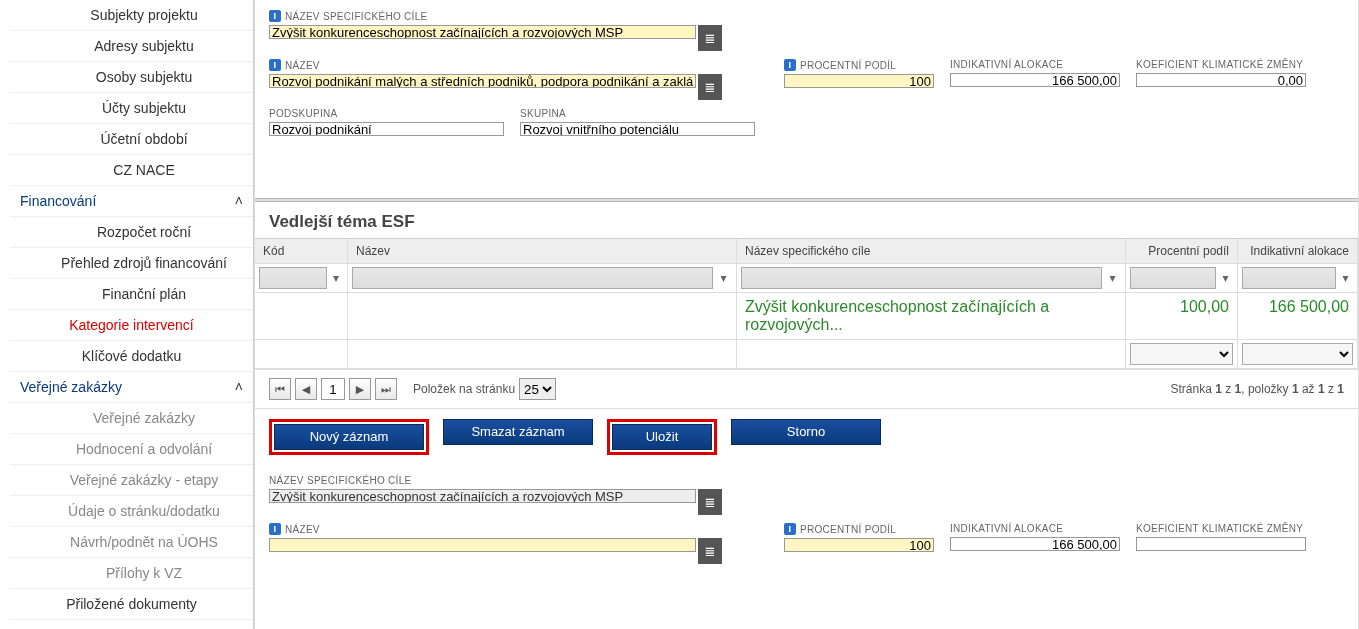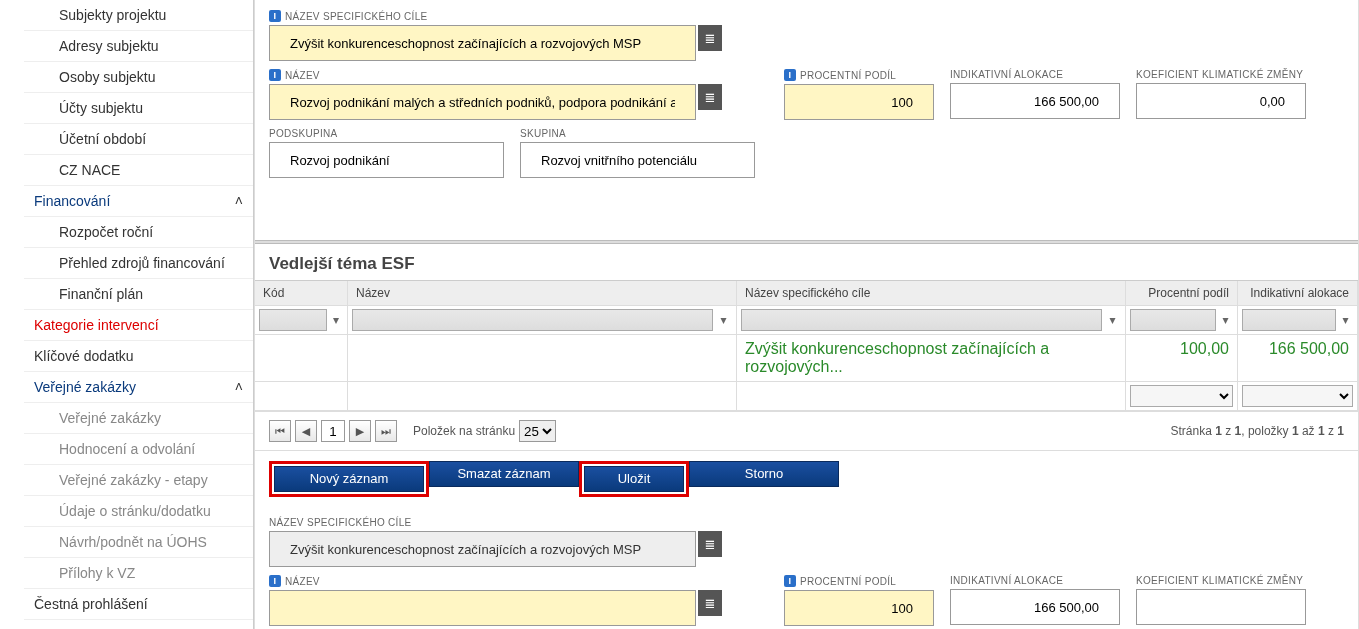--- a/index.html
+++ b/index.html
@@ -1,33 +1,33 @@
 <!DOCTYPE html>
 <html><head>
 <meta charset="utf-8">
 <style>
   * { box-sizing: border-box; margin: 0; padding: 0; }
   body { font-family: Arial, sans-serif; font-size: 13px; background: #f0f0f0; color: #333; }
   .container { display: flex; width: 1359px; height: 629px; background: #fff; }
-  .sidebar { width: 254px; border-right: 1px solid #ccc; background: #fff; overflow-y: auto; padding-left: 24px; }
+  .sidebar { width: 254px; border-right: 1px solid #ccc; background: #fff; overflow-y: auto; padding-left: 10px; text-align: center; }
   .main { flex: 1; overflow-y: auto; background: #fff; border-left: 1px solid #ddd; border-right: 1px solid #ddd; }
 
   .side-item { display: block; padding: 7px 10px 7px 20px; color: #333; cursor: pointer; border-bottom: 1px solid #eee; font-size: 14px; }
   .side-item.sub { padding-left: 35px; }
   .side-item.grey { color: #888; }
   .side-item.red { color: #d00; }
   .side-head { display: flex; justify-content: space-between; align-items: center; padding: 7px 10px 7px 10px; color: #0a3a7c; cursor: pointer; border-bottom: 1px solid #eee; font-size: 14px; }
   .chev { font-size: 14px; color: #333; }
 
   .form-block { padding: 10px 14px 6px 14px; }
   .form-row { display: flex; gap: 16px; margin-bottom: 8px; }
   .form-group { display: flex; flex-direction: column; }
   .lbl { font-size: 10px; color: #666; text-transform: uppercase; letter-spacing: 0.3px; margin-bottom: 3px; display: flex; align-items: center; gap: 4px; }
   .info-ic { width: 12px; height: 12px; background: #2a6fc9; color: #fff; border-radius: 2px; display: inline-flex; align-items: center; justify-content: center; font-size: 9px; font-weight: bold; }
-  .inp { height: 36px; border: 1px solid #999; padding: 3px 20px; font-size: 13px; background: #fff; }
+  .inp { height: 14px; border: 1px solid #999; padding: 3px 2px; font-size: 13px; background: #fff; }
   .inp.req { background: #fff6c4; }
   .inp.ro { background: #eee; color: #333; }
   .num { text-align: right; }
   .list-btn { width: 24px; height: 26px; background: #555; color: #fff; display: inline-flex; align-items: center; justify-content: center; font-size: 13px; border: none; cursor: pointer; margin-left: 2px; }
 
   .section-sep { height: 4px; background: #ddd; margin: 8px 0 0 0; border-top:1px solid #bbb; border-bottom:1px solid #bbb; }
   .section-title { font-weight: bold; padding: 10px 14px 6px 14px; color: #444; font-size: 17px; }
 
   .grid { border-top: 1px solid #ccc; }
   .ghead, .grow { display: flex; }
@@ -43,21 +43,21 @@
   .grid-footer-row { display:flex; }
   .grid-footer-row > div { border-right:1px solid #ddd; border-bottom:1px solid #ddd; padding:3px 4px; }
   .dd { width: 100%; height: 22px; border: 1px solid #aaa; background: #f6f6f6; }
 
   .pager-row { display: flex; align-items: center; justify-content: space-between; padding: 8px 14px; border-top: 1px solid #ddd; font-size: 12px; color: #555; }
   .pager-left { display: flex; align-items: center; gap: 4px; }
   .pbtn { width: 22px; height: 22px; border: 1px solid #999; background: linear-gradient(#fff,#e8e8e8); display: inline-flex; align-items: center; justify-content: center; cursor: pointer; font-size: 11px; }
   .pinput { width: 24px; height: 22px; text-align: center; border: 1px solid #999; }
   .psel { height: 22px; border: 1px solid #999; }
 
-  .action-row { display: flex; padding: 10px 14px; border-top: 1px solid #ddd; }
+  .action-row { display: flex; gap: 14px; padding: 10px 14px; border-top: 1px solid #ddd; }
   .abtn { height: 26px; width: 150px; background: linear-gradient(#1a4fa0,#0a3a7c); color: #fff; border: 1px solid #0a2a5c; text-align: center; line-height: 24px; cursor: pointer; font-size: 13px; }
   .hl-red { border: 3px solid #d00; padding: 2px; display: inline-block; }
 
   .bold { font-weight: bold; }
 </style>
 </head>
 <body>
 
 <div class="container">
   <div class="sidebar">
@@ -79,21 +79,20 @@
     <div class="side-head">
       <span>Veřejné zakázky</span>
       <span class="chev">˄</span>
     </div>
     <div class="side-item sub grey">Veřejné zakázky</div>
     <div class="side-item sub grey">Hodnocení a odvolání</div>
     <div class="side-item sub grey">Veřejné zakázky - etapy</div>
     <div class="side-item sub grey">Údaje o stránku/dodatku</div>
     <div class="side-item sub grey">Návrh/podnět na ÚOHS</div>
     <div class="side-item sub grey">Přílohy k VZ</div>
-    <div class="side-item" style="padding-left:10px;">Čestná prohlášení</div>
     <div class="side-item" style="padding-left:10px;">Přiložené dokumenty</div>
   </div>
 
   <div class="main">
 
     <div class="form-block">
       <div class="form-row">
         <div class="form-group" style="width:453px;">
           <span class="lbl">
               <span class="info-ic">i</span>

